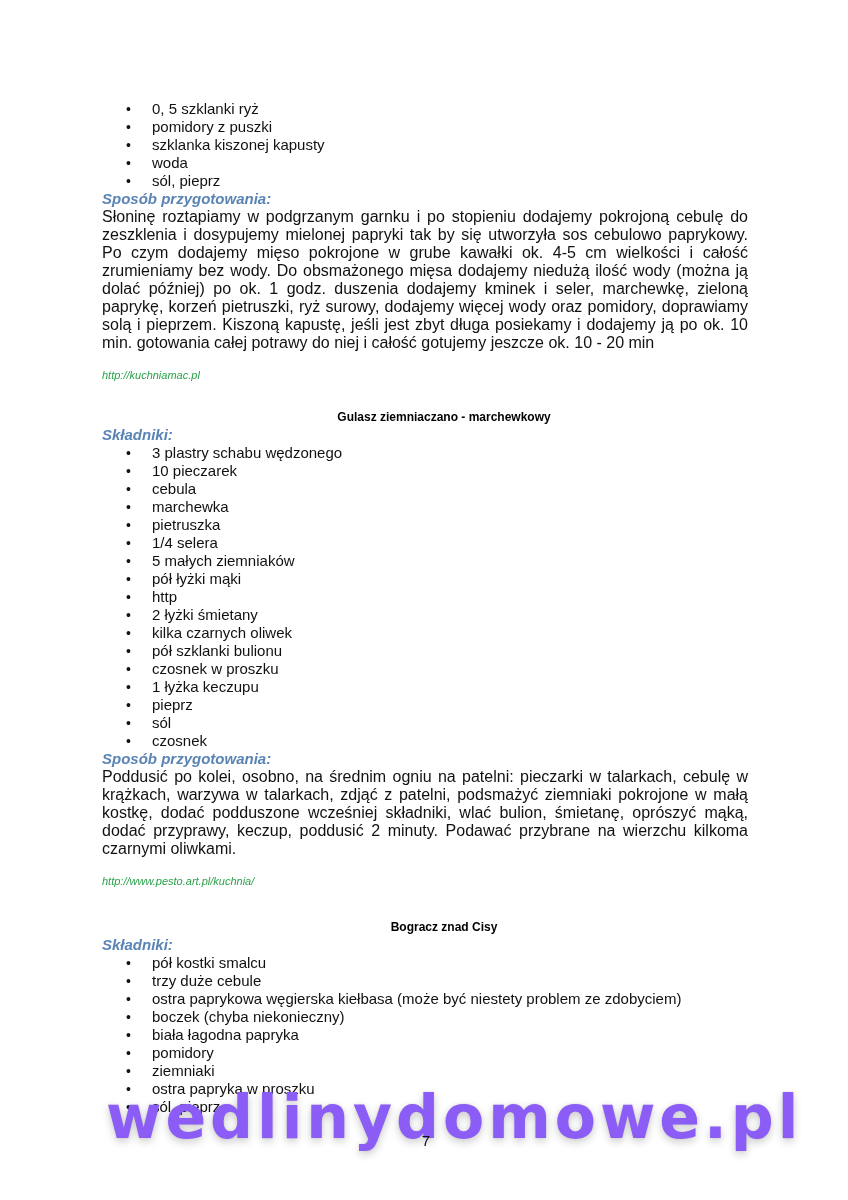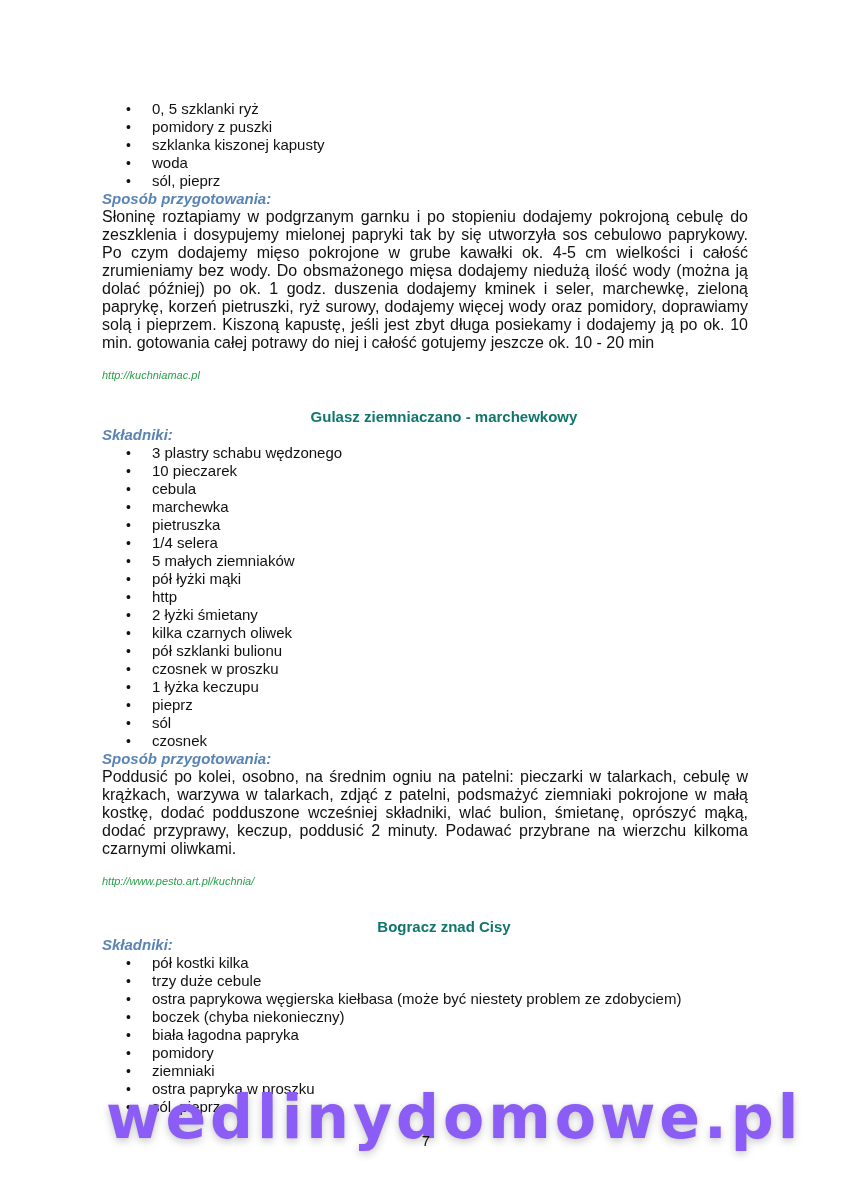--- a/index.html
+++ b/index.html
@@ -59,23 +59,23 @@
       color: #2aa04a;
       font-style: italic;
       font-size: 11px;
       line-height: 14px;
       height: 14px;
       margin-top: 16px;
       display: block;
       text-decoration: none;
     }
     .recipe-title {
-      color: #0f766e;
+      color: #000000;
       font-weight: bold;
-      font-size: 15px;
+      font-size: 12px;
       line-height: 18px;
       text-align: center;
       margin: 0;
       padding-left: 38px;
     }
     .gap1 { height: 26px; }
     .gap2 { height: 30px; }
     .watermark {
       position: absolute;
       left: 106px;
@@ -146,21 +146,21 @@
     <p class="para">Poddusić po kolei, osobno, na średnim ogniu na patelni: pieczarki w talarkach, cebulę w krążkach, warzywa w talarkach, zdjąć z patelni, podsmażyć ziemniaki pokrojone w małą kostkę, dodać podduszone wcześniej składniki, wlać bulion, śmietanę, oprószyć mąką, dodać przyprawy, keczup, poddusić 2 minuty. Podawać przybrane na wierzchu kilkoma czarnymi oliwkami.</p>
     <a class="source">http://www.pesto.art.pl/kuchnia/</a>
   </section>
 
   <div class="gap2"></div>
 
   <section>
     <h2 class="recipe-title">Bogracz znad Cisy</h2>
     <div class="label">Składniki:</div>
     <ul class="ingredients">
-      <li><span class="bullet">•</span><span>pół kostki kilka</span></li>
+      <li><span class="bullet">•</span><span>pół kostki smalcu</span></li>
       <li><span class="bullet">•</span><span>trzy duże cebule</span></li>
       <li><span class="bullet">•</span><span>ostra paprykowa węgierska kiełbasa (może być niestety problem ze zdobyciem)</span></li>
       <li><span class="bullet">•</span><span>boczek (chyba niekonieczny)</span></li>
       <li><span class="bullet">•</span><span>biała łagodna papryka</span></li>
       <li><span class="bullet">•</span><span>pomidory</span></li>
       <li><span class="bullet">•</span><span>ziemniaki</span></li>
       <li><span class="bullet">•</span><span>ostra papryka w proszku</span></li>
       <li><span class="bullet">•</span><span>sól, pieprz.</span></li>
     </ul>
   </section>

